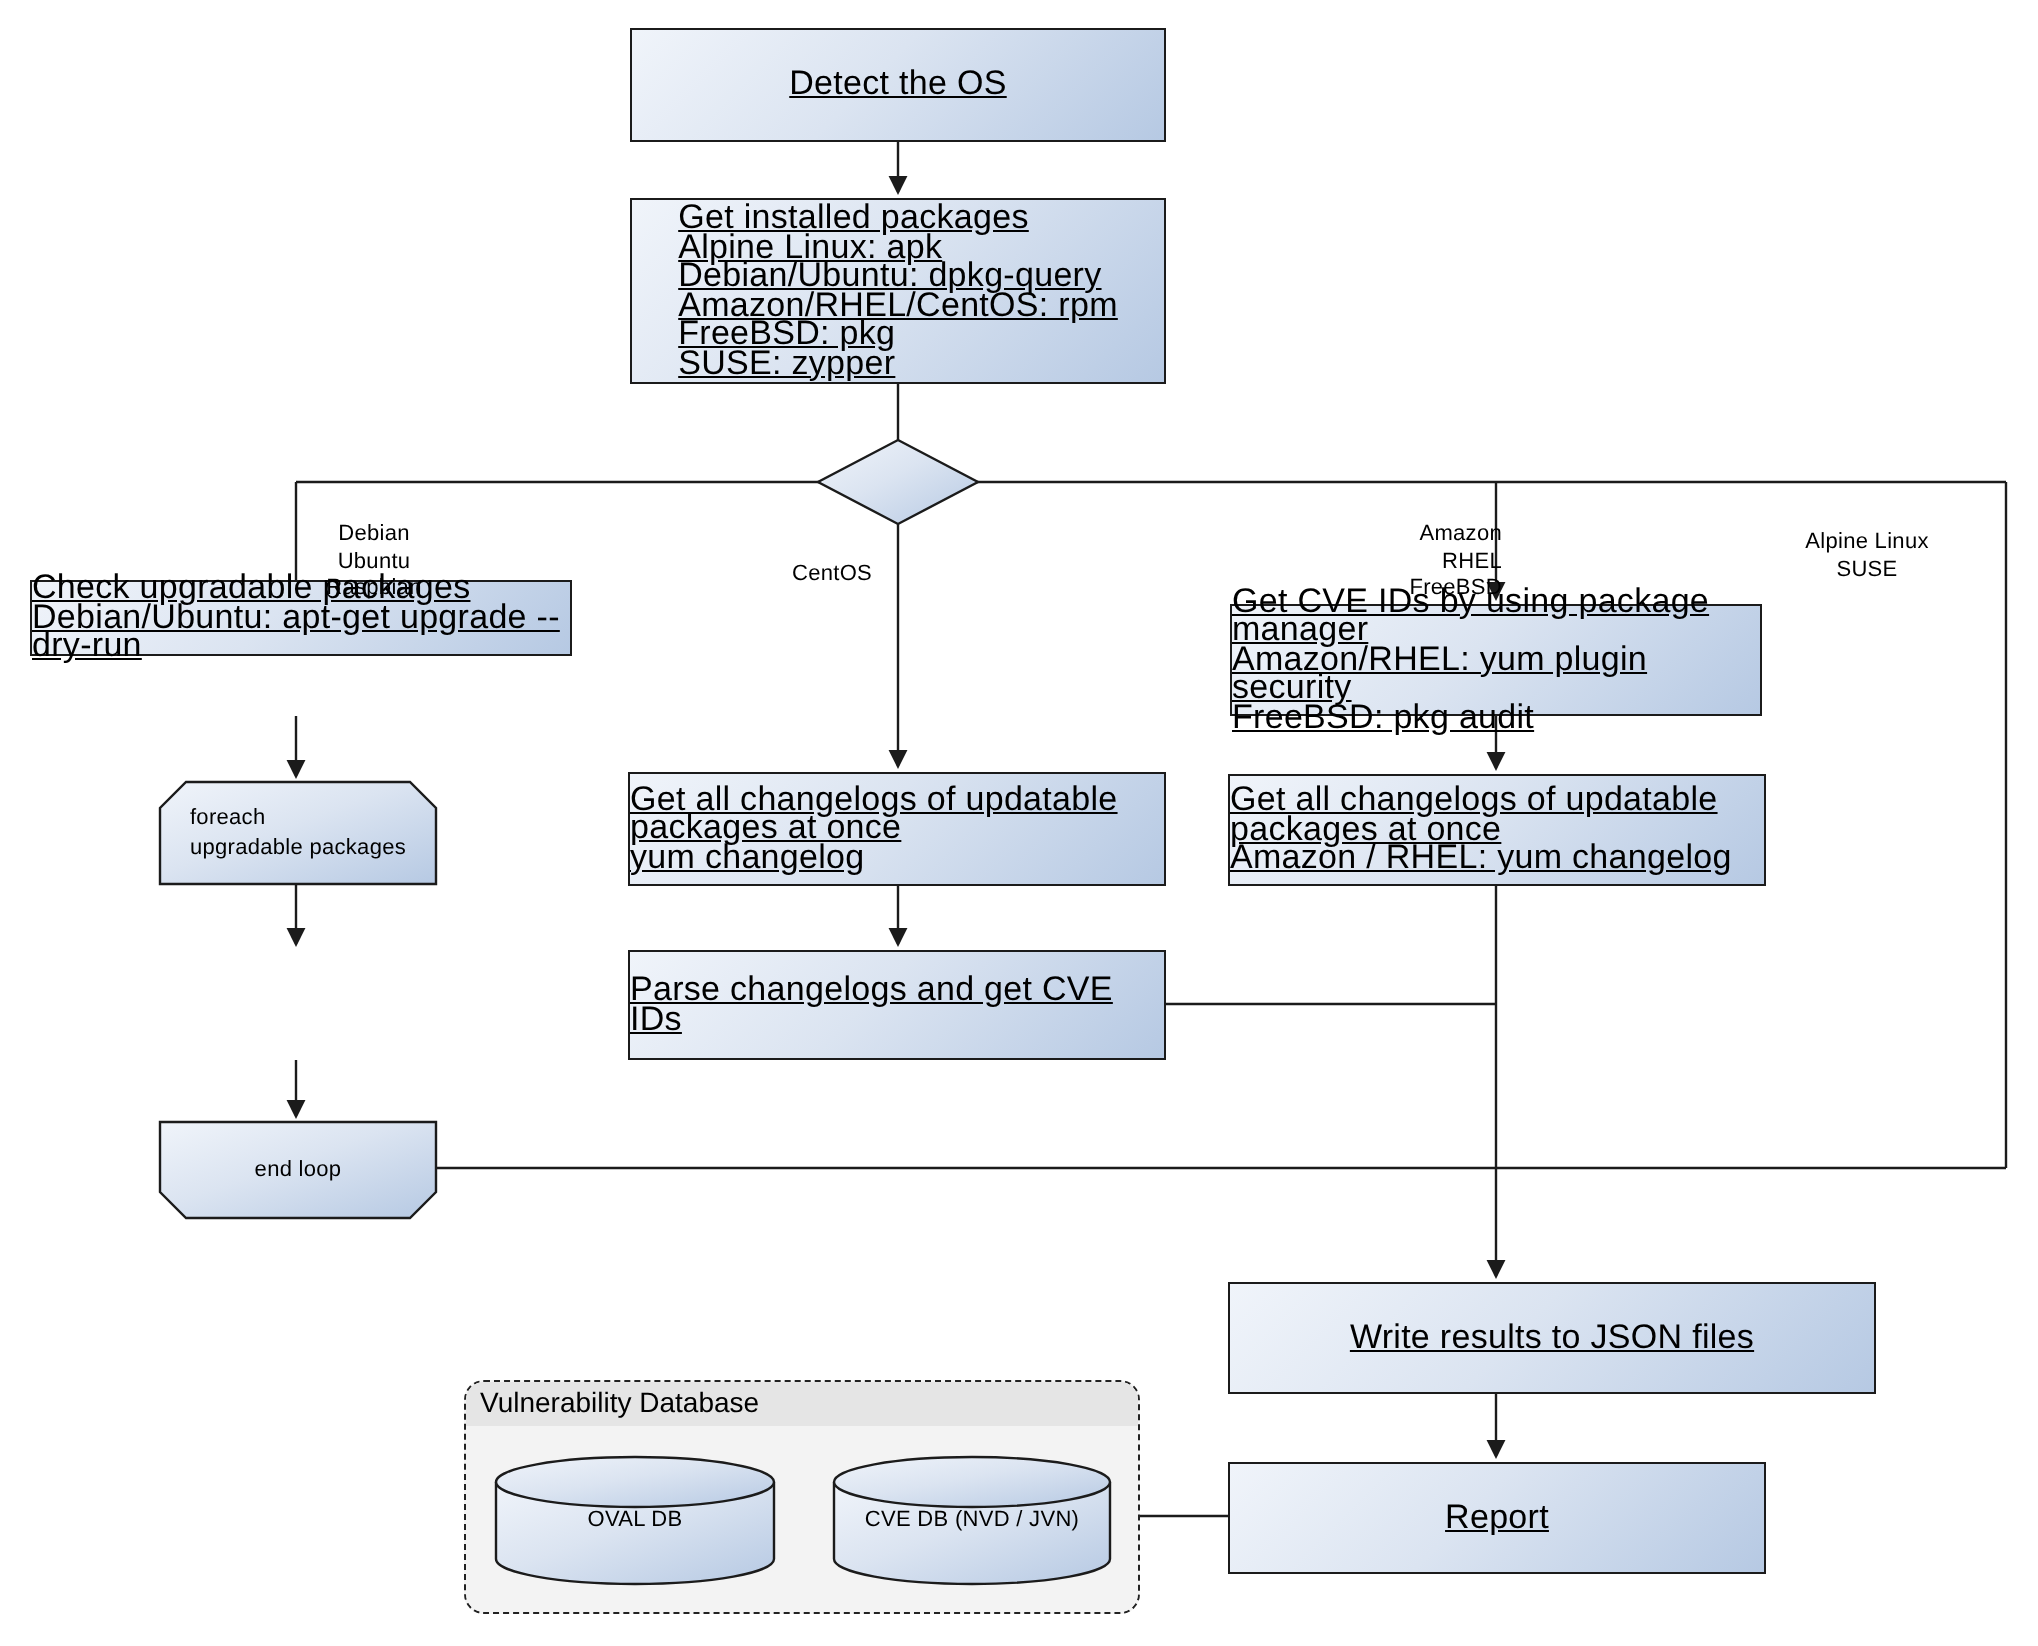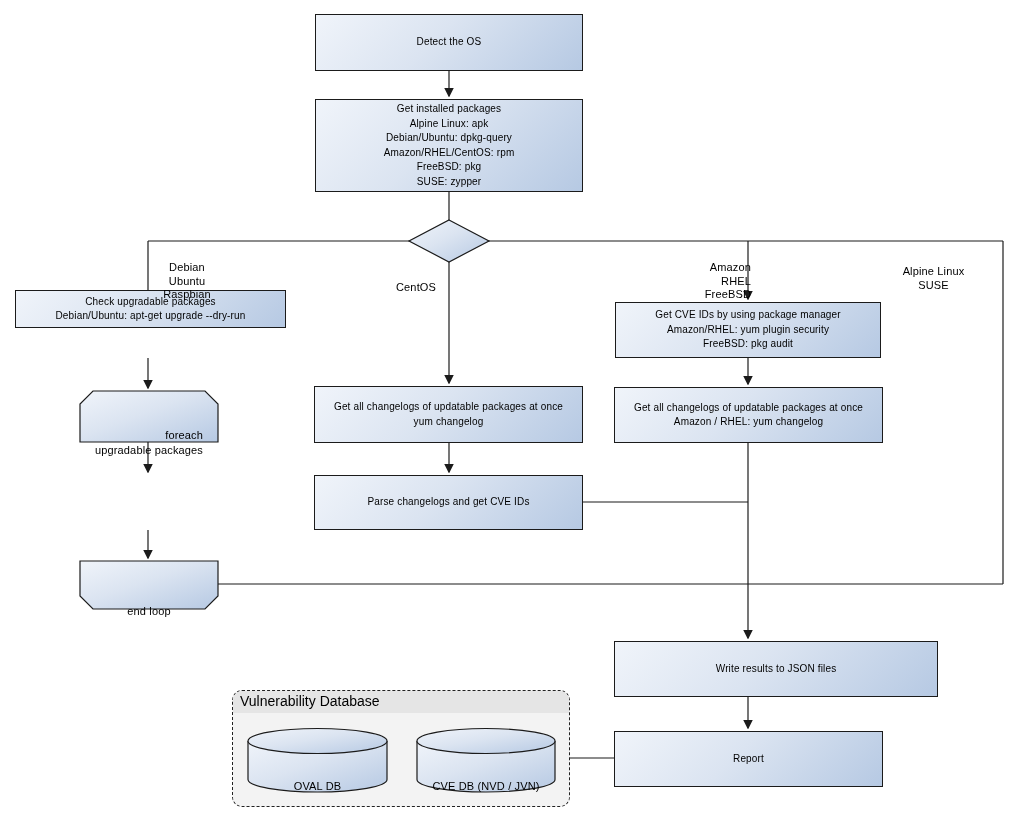--- a/index.html
+++ b/index.html
@@ -6,28 +6,28 @@
   .canvas{
     position:relative;width:1019px;height:823px;background:#ffffff;
     font-family:"Liberation Sans",sans-serif;color:#000;overflow:hidden;
   }
   .layer-svg{position:absolute;left:0;top:0;z-index:1;pointer-events:none;}
   .node{
     position:absolute;box-sizing:border-box;z-index:2;
     border:1px solid #1b1b1b;
     background:linear-gradient(135deg,#f0f4fa 0%,#dbe4f1 45%,#b6c9e3 100%);
     display:flex;align-items:center;justify-content:center;
-    text-align:center;font-size:10px;line-height:14.5px;
-    letter-spacing:0.15px;white-space:pre-line;
+    font-size:17px;line-height:14.5px;
+    letter-spacing:0.15px;white-space:pre-line;text-decoration:underline;
   }
   .shape-label{
     position:absolute;box-sizing:border-box;z-index:2;
     display:flex;align-items:center;justify-content:center;
-    text-align:right;font-size:11px;line-height:14.5px;
-    letter-spacing:0.15px;white-space:pre-line;margin-top:26px;
+    text-align:left;font-size:11px;line-height:14.5px;
+    letter-spacing:0.15px;white-space:pre-line;
   }
   .edge-label{
     position:absolute;z-index:2;font-size:11px;line-height:13.5px;
     letter-spacing:0.15px;white-space:pre-line;margin-top:15px;
   }
   .db-container{
     position:absolute;z-index:0;box-sizing:border-box;
     left:232px;top:690px;width:338px;height:117px;
     border:1.2px dashed #222;border-radius:10px;background:#f3f3f3;
   }

